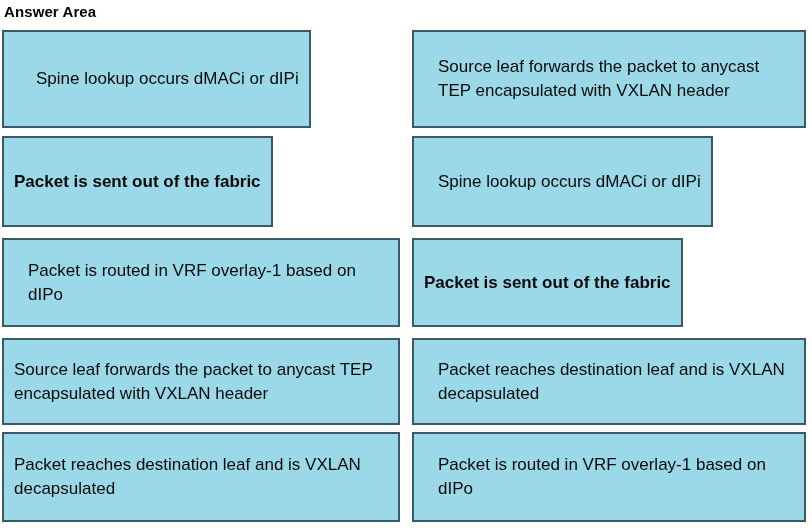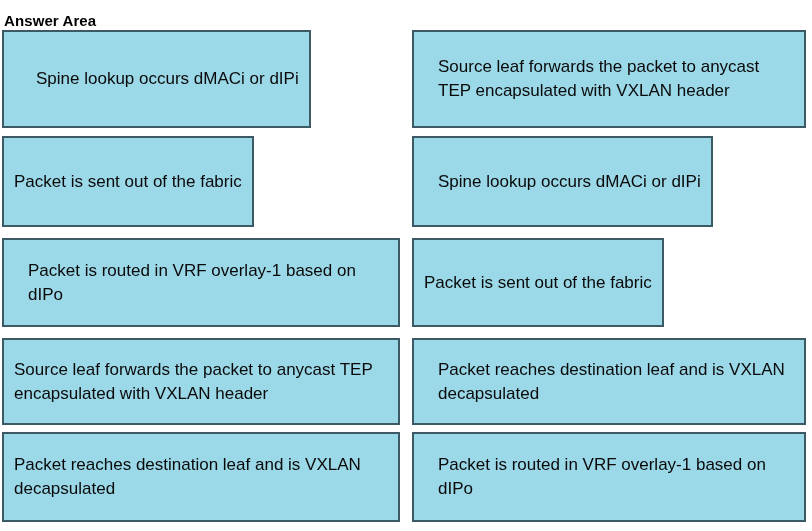--- a/index.html
+++ b/index.html
@@ -21,21 +21,20 @@
   #page-title {
     position: absolute;
     left: 4px;
     top: 2px;
     font-size: 15px;
     font-weight: bold;
     letter-spacing: 0.1px;
     line-height: 20px;
     color: #000000;
     white-space: nowrap;
-    margin-top: 9px;
   }
 
   .answer-grid {
     position: absolute;
     left: 0;
     top: 28px;
     width: 740px;
     height: 500px;
   }
 
@@ -65,20 +64,21 @@
 
   .box-text {
     font-size: 17px;
     line-height: 24px;
     color: #0a0a0a;
     width: 100%;
     text-align: left;
   }
   .box-text.center {
     text-align: right;
+    font-weight: bold;
   }
   .box-text.center-pad-l {
     text-align: left;
     padding-left: 22px;
   }
   .box-text.center-pad-r {
     text-align: left;
     padding-left: 14px;
   }
 </style>

